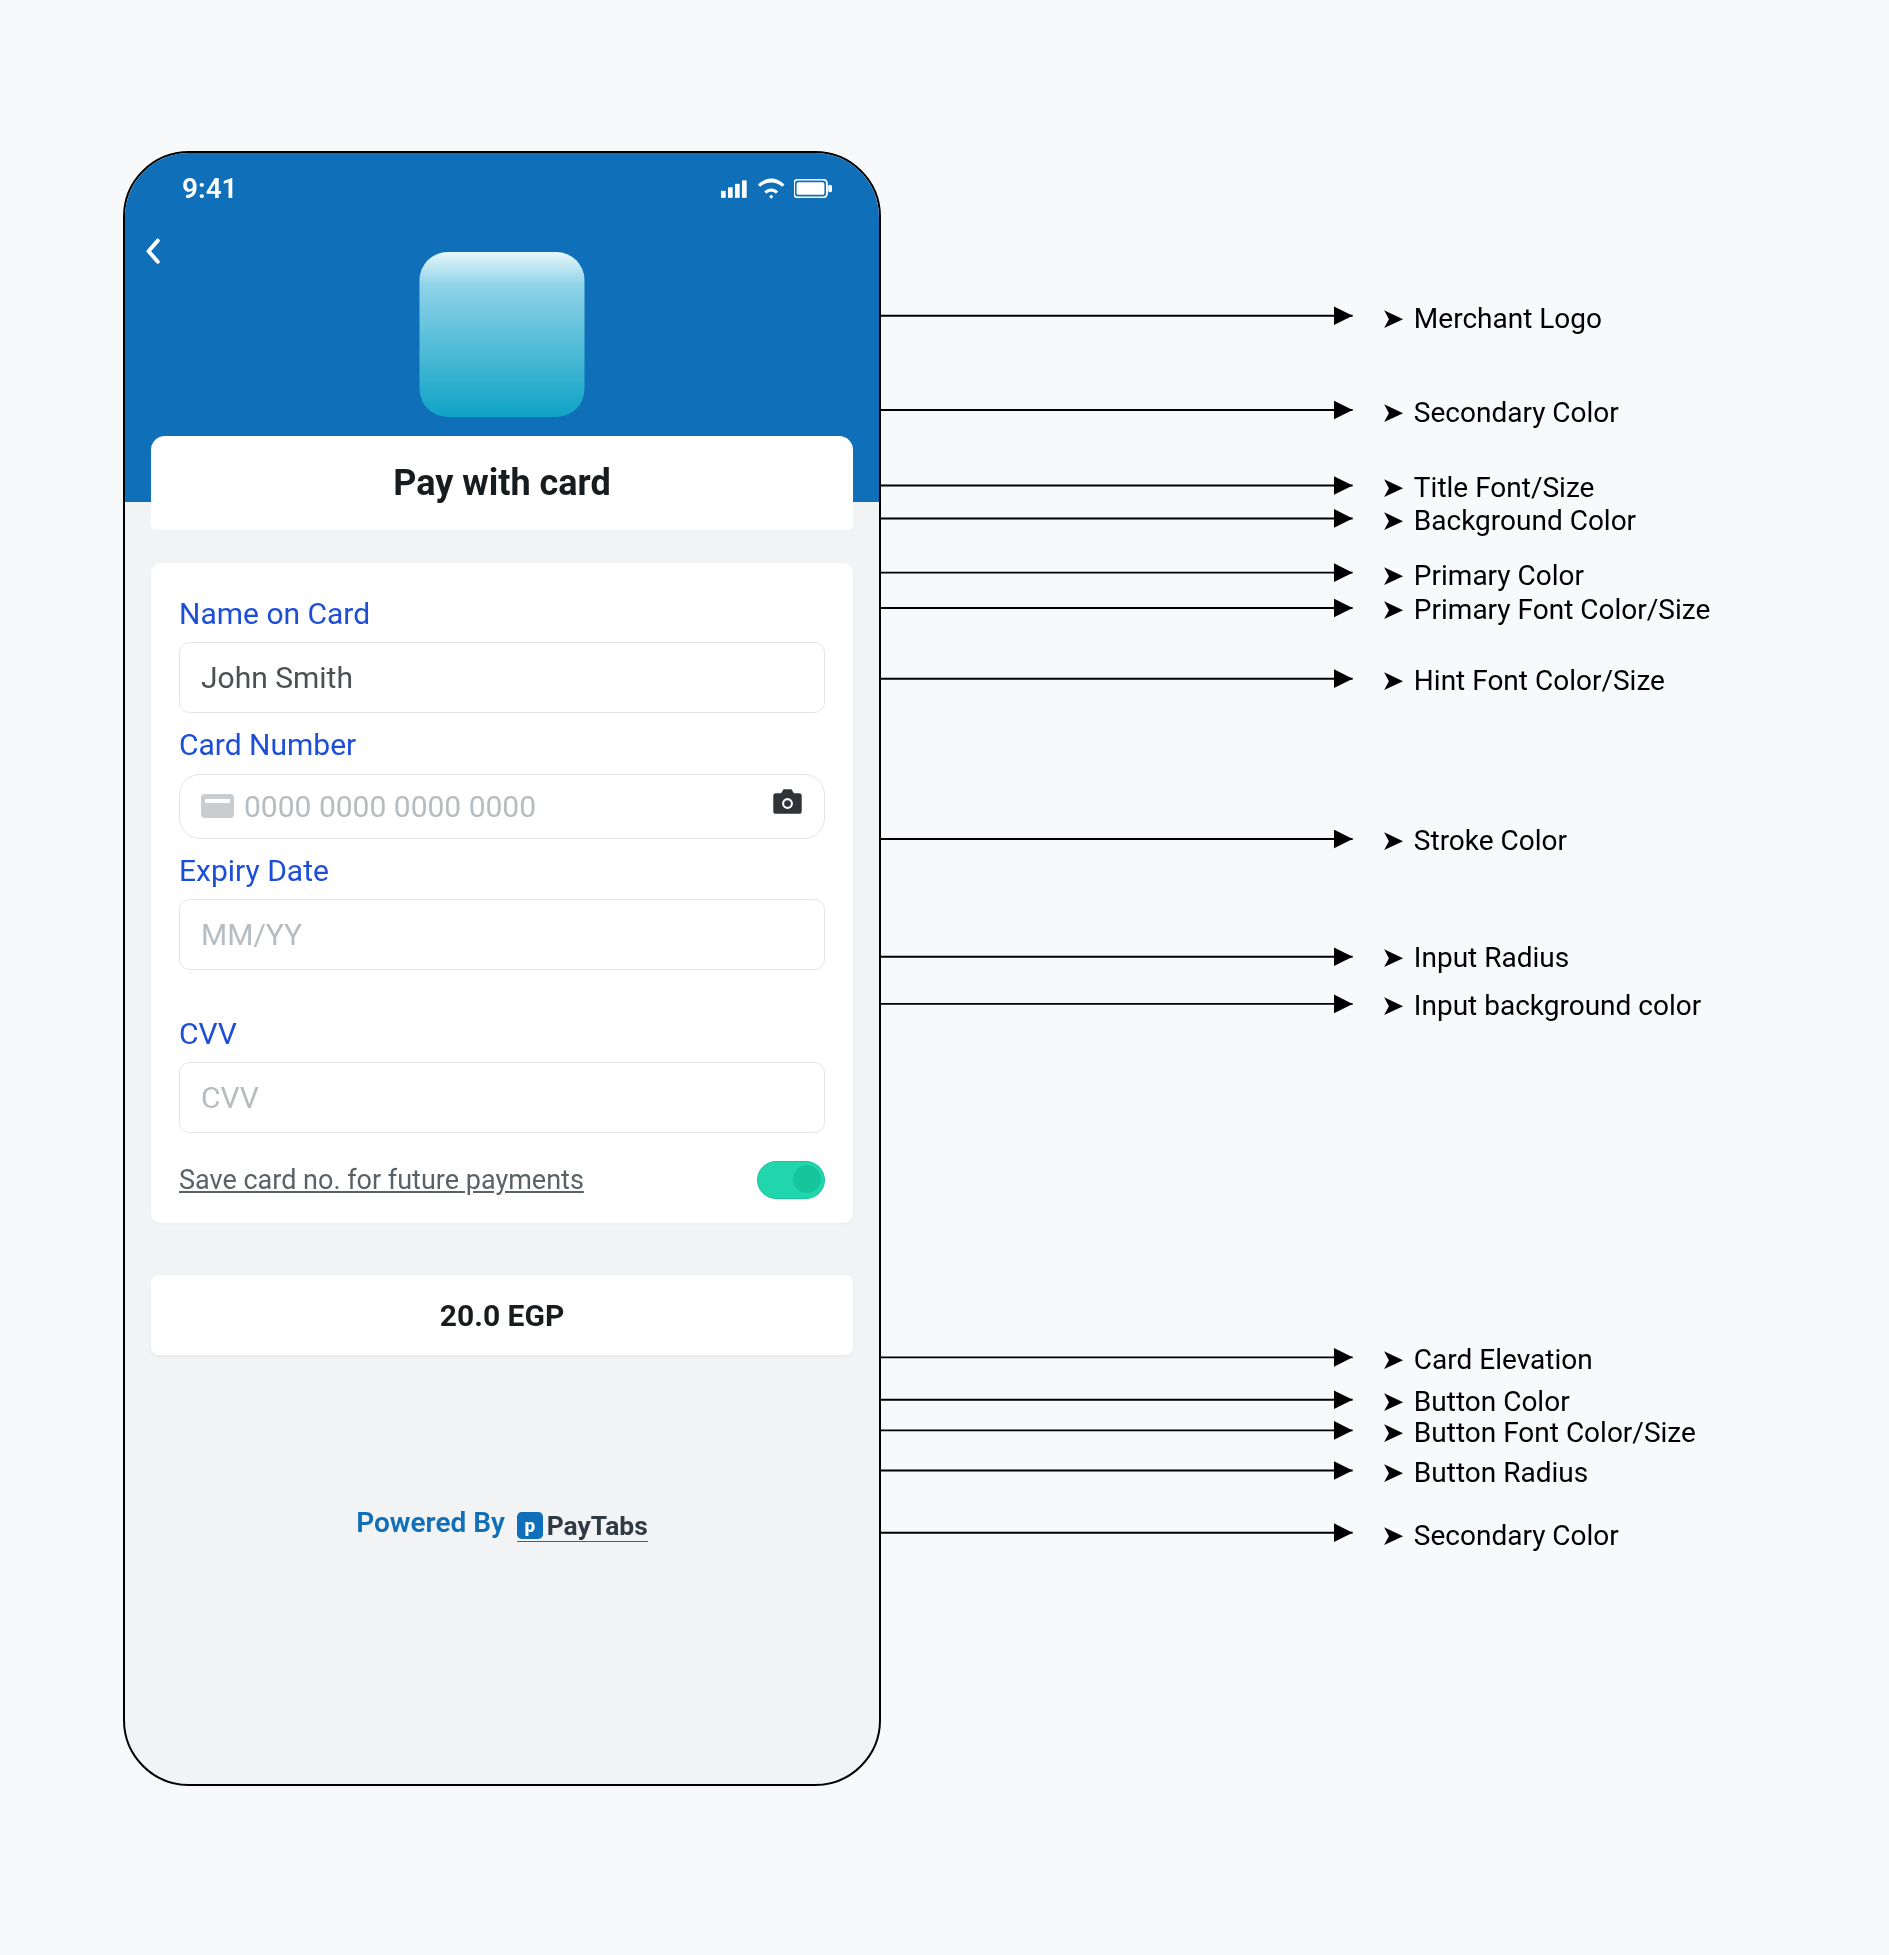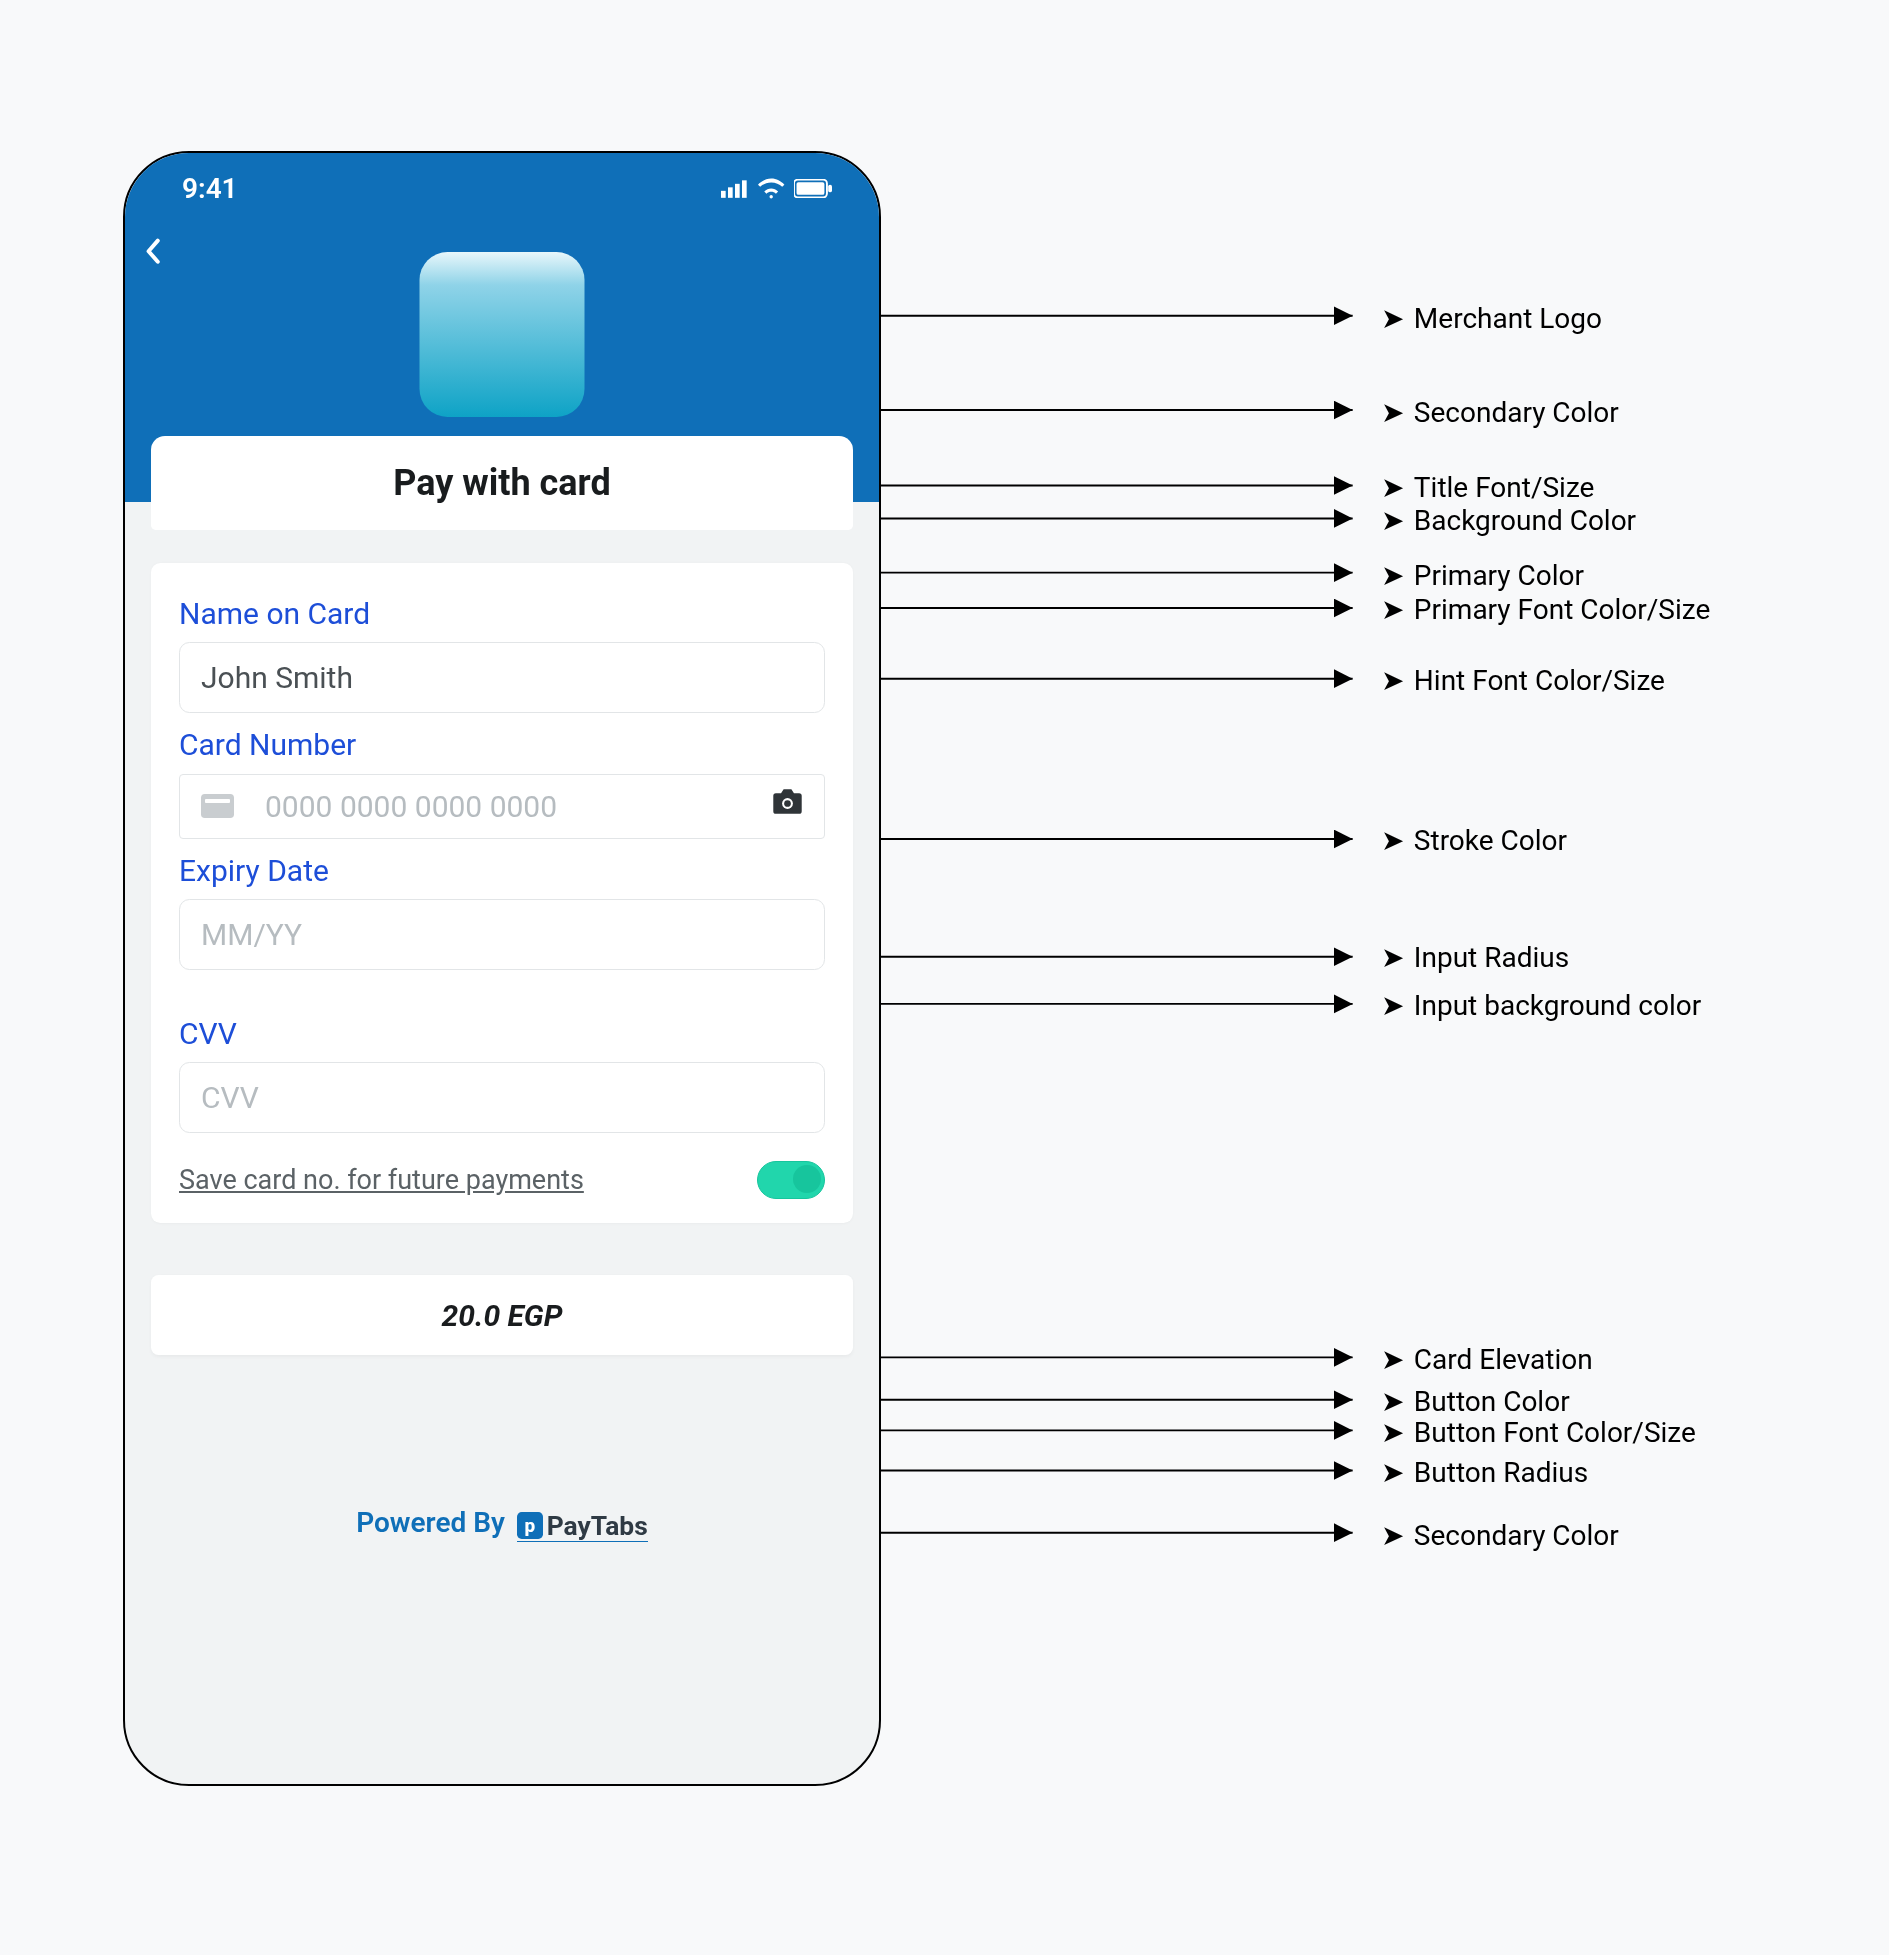--- a/index.html
+++ b/index.html
@@ -103,23 +103,23 @@
     font-size: 30px;
     color: #4a5054;
     box-sizing: border-box;
     background: #fff;
   }
   .placeholder-text { color: #b6bcc0; }
   .card-num-row {
     display: flex;
     align-items: center;
     border: 0.9px solid #e2e5e7;
-    border-radius: 4px;
+    border-radius: 21px;
     padding: 14px 21px;
-    gap: 31px;
+    gap: 10px;
   }
   .card-icon-ph {
     width: 33px; height: 23.6px;
     background: #c9cdd0;
     border-radius: 3.8px;
     position: relative;
     flex-shrink:0;
   }
   .card-icon-ph::after{
     content:"";position:absolute;left:3.8px;top:4.7px;width:25.5px;height:3.8px;background:#fff;border-radius:0.9px;
@@ -168,21 +168,20 @@
     height: 80px;
     background: #fff;
     border-radius: 7.5px;
     display: flex;
     align-items: center;
     justify-content: center;
     font-size: 30px;
     font-weight: 700;
     color: #191c1e;
     box-shadow: 0 1.9px 3.8px rgba(0,0,0,0.04);
-    font-style: italic;
   }
   .pay-btn {
     position: absolute;
     left: 26px;
     top: 1235px;
     width: 702px;
     height: 85px;
     background: #0f6fb8;
     border-radius: 10.4px;
     display: flex;

